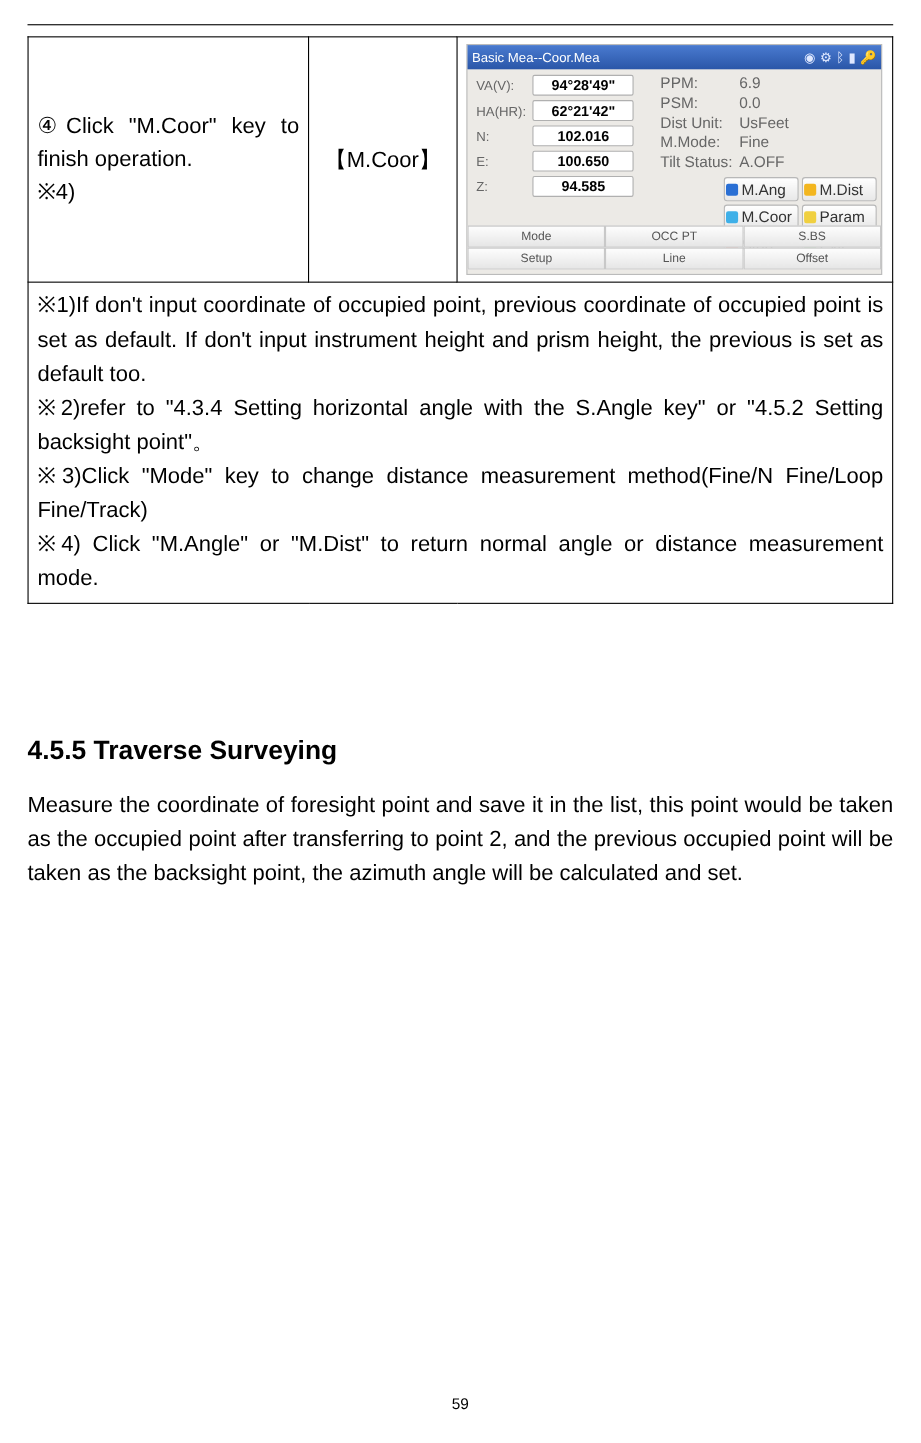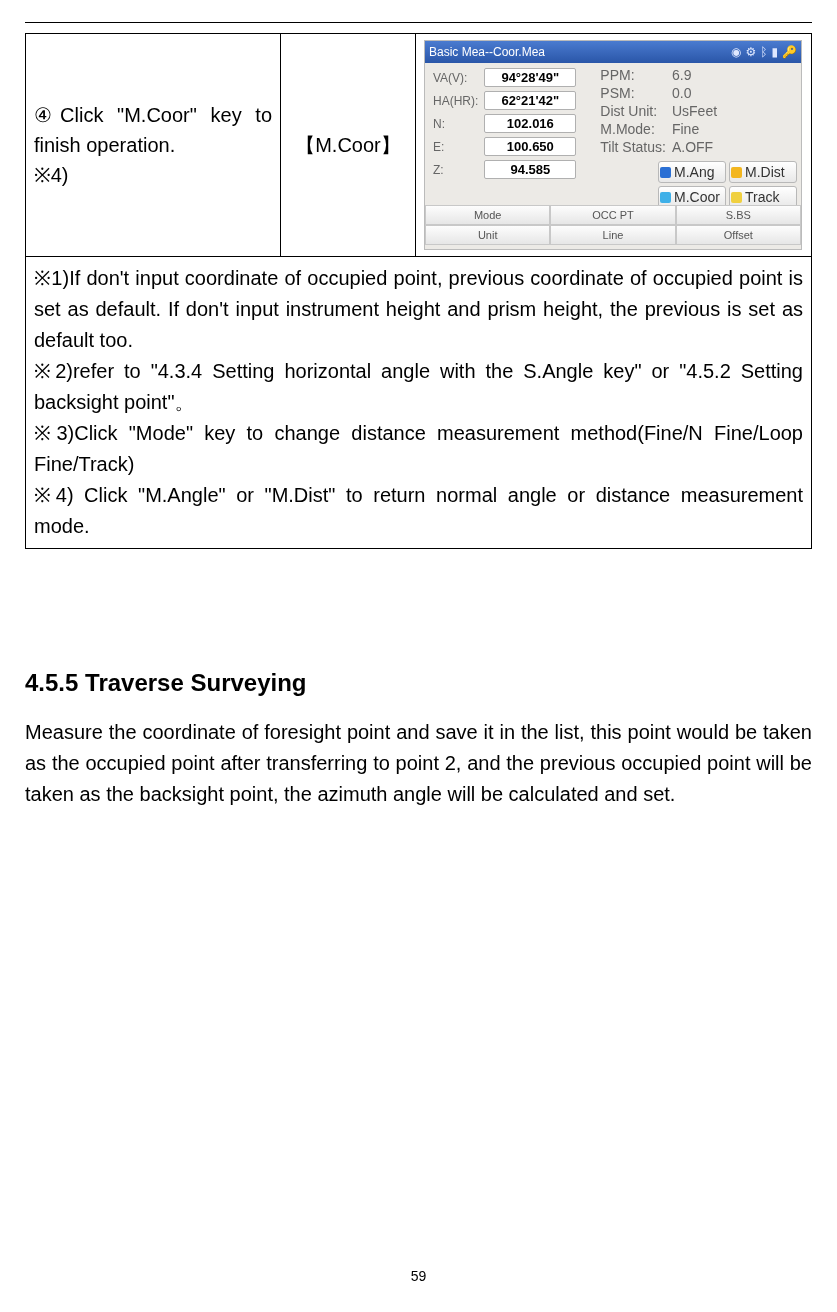--- a/index.html
+++ b/index.html
@@ -247,21 +247,21 @@
           <div class="sbtn">
                 <span class="ico" style="background:#f3b61f;"></span>
                 <span>M.Dist</span>
               </div>
           <div class="sbtn">
                 <span class="ico" style="background:#3fb0e8;"></span>
                 <span>M.Coor</span>
               </div>
           <div class="sbtn">
                 <span class="ico" style="background:#f0d040;"></span>
-                <span>Track</span>
+                <span>Param</span>
               </div>
           <div class="sbtn">
                 <span class="ico" style="background:#e85a4f;"></span>
                 <span>Stop</span>
               </div>
           <div class="sbtn">
                 <span class="ico" style="background:#6fcf6a;"></span>
                 <span>Exit</span>
               </div>
         </div>
@@ -270,21 +270,21 @@
           <div class="tab">
                 <span>Mode</span>
               </div>
           <div class="tab">
                 <span>OCC PT</span>
               </div>
           <div class="tab">
                 <span>S.BS</span>
               </div>
           <div class="tab">
-                <span>Unit</span>
+                <span>Setup</span>
               </div>
           <div class="tab">
                 <span>Line</span>
               </div>
           <div class="tab">
                 <span>Offset</span>
               </div>
         </div>
       </div>
 

